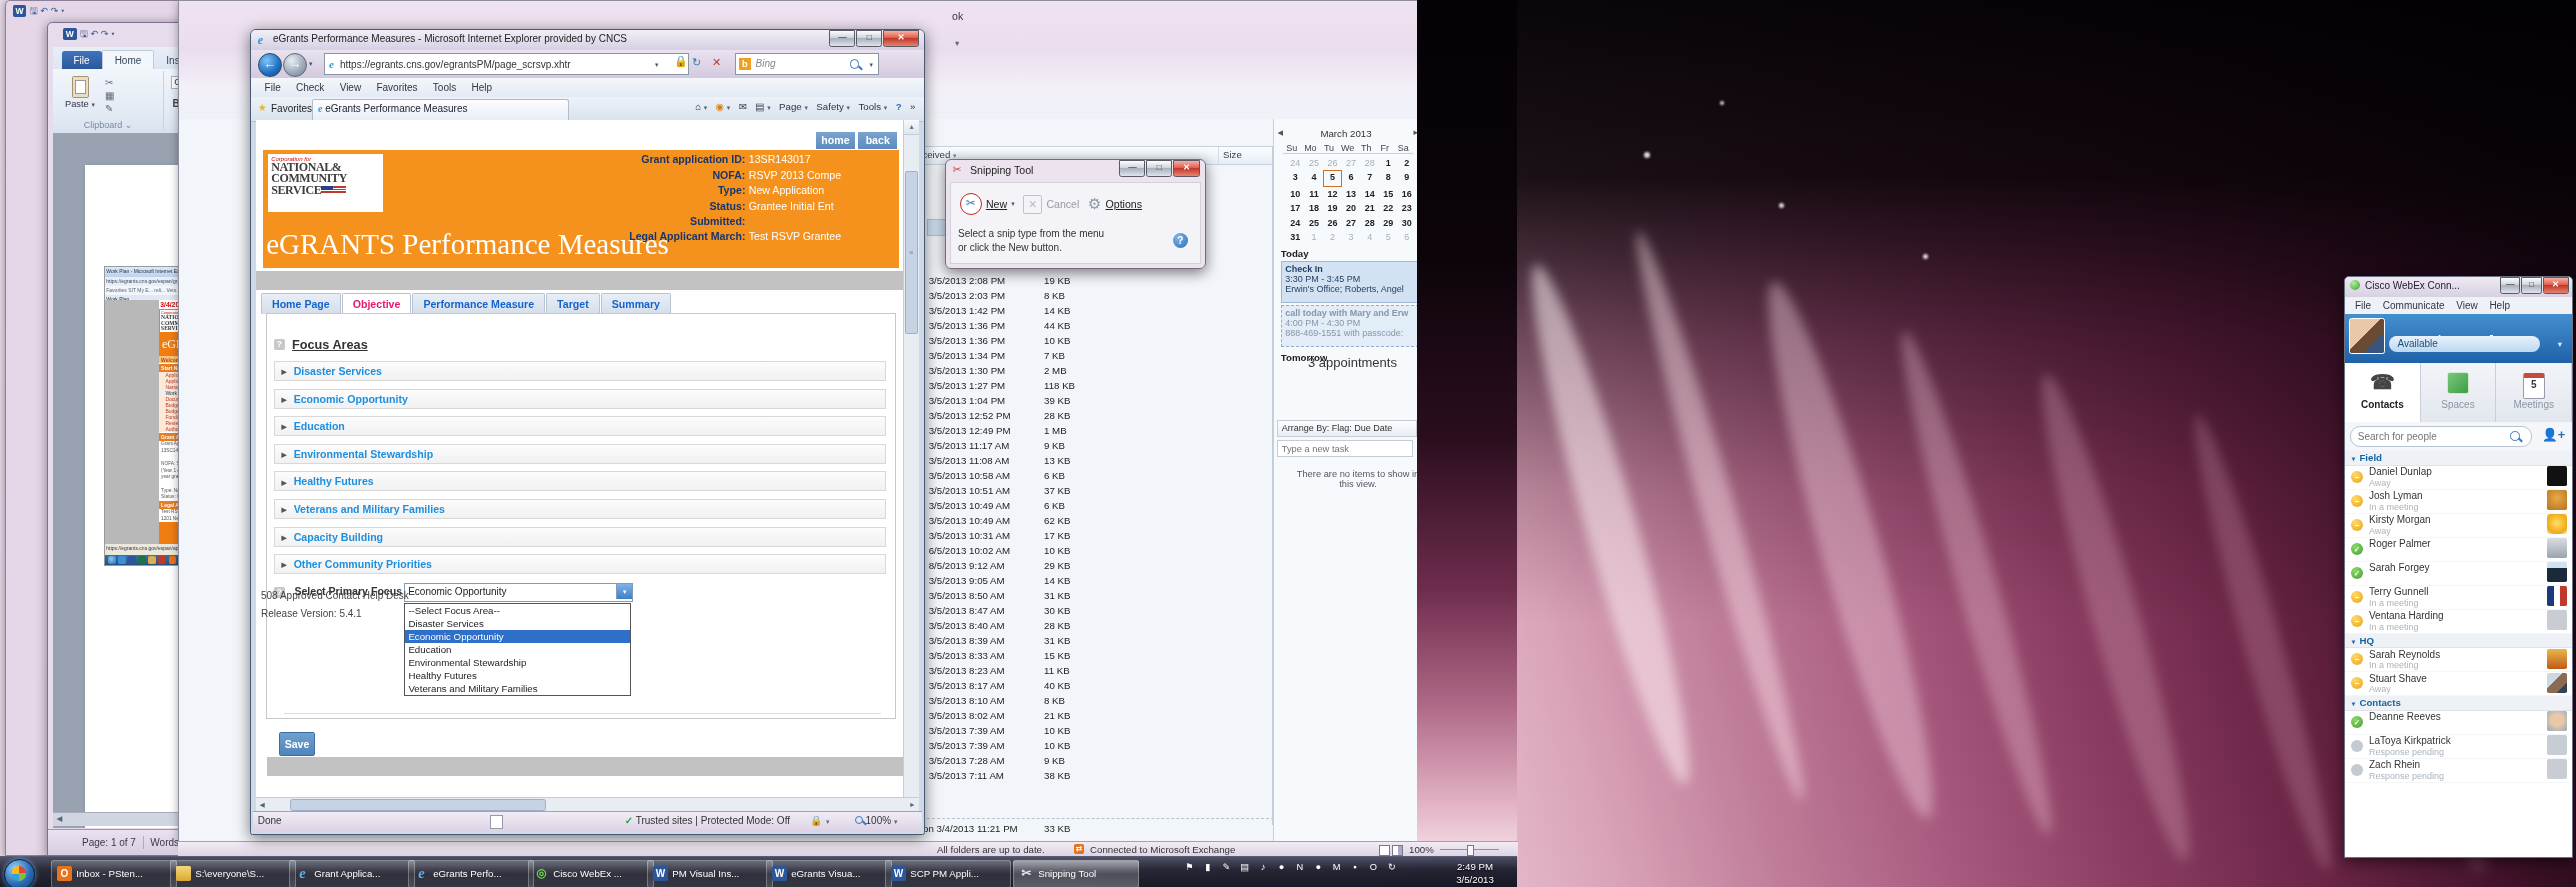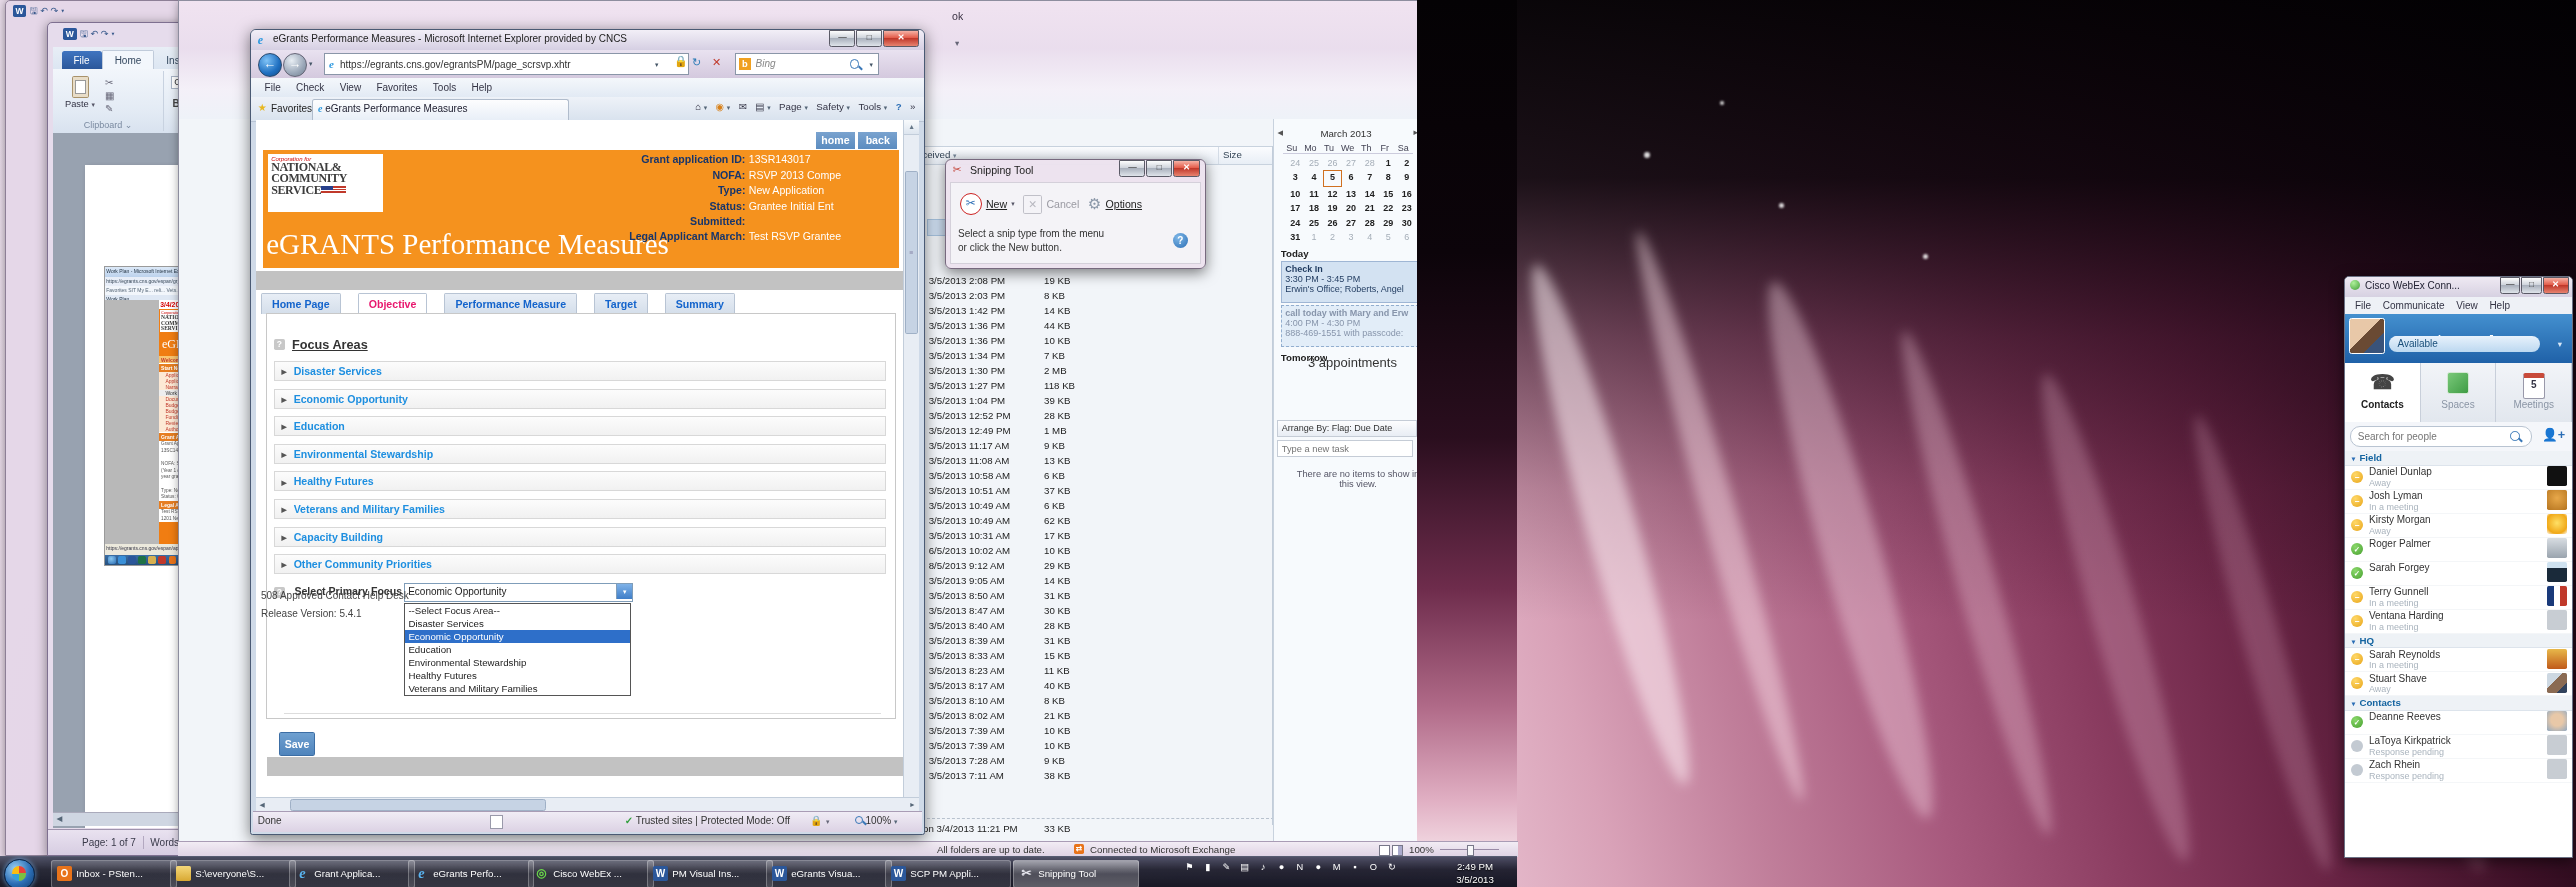--- a/index.html
+++ b/index.html
@@ -185,21 +185,21 @@
   .eg-logo{position:absolute;left:5px;top:4.2px;width:108px;height:54px;background:#fff;padding:1.7px 3.4px;color:#3d3d3d;}
   .eg-logo .pre{color:#c00;font-size:6px;font-style:italic;}
   .eg-logo .big{font-family:"Liberation Serif",serif;font-weight:bold;font-size:12px;line-height:11.4px;letter-spacing:-0.4px;}
   .flagbit{display:inline-block;width:25px;height:7.6px;background:repeating-linear-gradient(180deg,#c0392b 0 1.7px,#fff 1.7px 2.5px);position:relative;vertical-align:baseline;}
   .flagbit:before{content:"";position:absolute;left:0;top:0;width:12px;height:4.2px;background:#27408b;}
   .eg-title{position:absolute;left:3.4px;bottom:6.8px;color:#fff;font-family:"Liberation Serif",serif;font-size:29px;}
   .eg-info{position:absolute;right:5px;top:3.4px;display:grid;grid-template-columns:auto 145px;column-gap:3.4px;row-gap:3.4px;font-size:10.6px;}
   .eg-info .il-label{justify-self:end;font-weight:bold;color:#17356b;}
   .eg-info .il-value{color:#fff;white-space:nowrap;overflow:hidden;}
   .eg-graybar{position:absolute;left:0;top:151px;width:648px;height:18.6px;background:#c2c2c2;}
-  .eg-tabs{position:absolute;left:5px;top:173px;display:flex;gap:17px;}
+  .eg-tabs{position:absolute;left:5px;top:173px;display:flex;gap:1px;}
   .etab{background:linear-gradient(180deg,#e8eef6,#d4deea);border:0.8px solid #b8c4d4;border-bottom:none;
     color:#1464cc;font-weight:bold;font-size:10.6px;padding:4.2px 10px;border-radius:1.7px 1.7px 0 0;}
   .etab.active{background:#fff;color:#e8186e;}
   .eg-panel{position:absolute;left:10px;top:193px;width:628px;height:404px;background:#fff;border:0.8px solid #c8c8c8;}
   .qicon{display:inline-block;width:11px;height:11px;background:#c8c8c8;color:#fff;font-size:8.5px;font-weight:bold;
     text-align:center;line-height:11px;border-radius:1.7px;vertical-align:middle;}
   .fa-heading{position:absolute;left:25px;top:24px;font-size:12.7px;font-weight:bold;color:#333;text-decoration:underline;}
   #focus-rows{position:absolute;left:6.8px;top:47px;width:612px;}
   .focusrow{height:18px;margin-bottom:7.6px;border:0.8px solid #d8d8d8;background:linear-gradient(180deg,#fcfcfc,#f1f1f1);
     font-size:10.6px;font-weight:bold;color:#1e8fe0;line-height:18px;padding-left:6.8px;}

